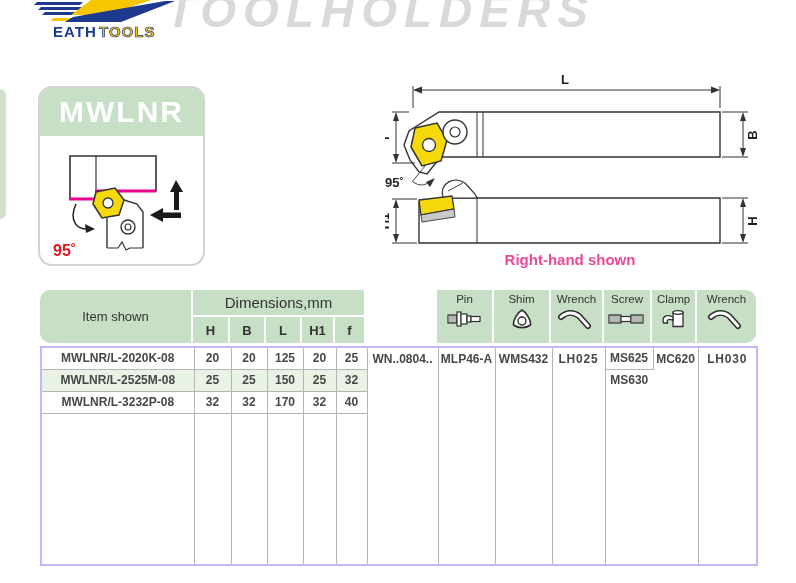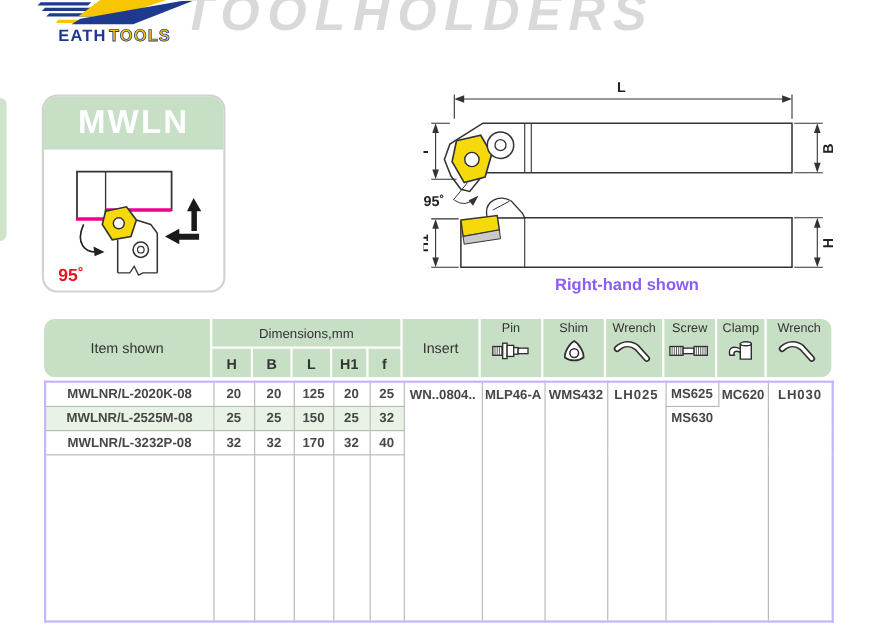--- a/index.html
+++ b/index.html
@@ -24,33 +24,33 @@
     border:2px solid #d2d2d2; border-radius:14px; background:#fff; overflow:hidden; }
   .card-header { height:48px; background:#c7dfc4; display:flex; align-items:center; justify-content:center; }
   .card-title { color:#fff; font-size:30px; font-weight:bold; letter-spacing:2px; }
   .card-body { position:relative; width:163px; height:128px; }
   .card-angle { position:absolute; left:13px; top:106px; color:#e8131d; font-size:16px; font-weight:bold; }
 
   
   .drawing { position:absolute; left:385px; top:70px; width:405px; height:205px; }
   .drawing svg { position:absolute; left:0; top:0; }
   .caption { position:absolute; left:75px; top:181px; width:220px; text-align:center;
-    font-size:15px; font-weight:600; color:#8b5cf6; }
+    font-size:15px; font-weight:600; color:#ec4899; }
 
   
   .spec-header {
     position:absolute; left:40px; top:290px; width:716px; height:53px;
     display:grid;
     grid-template-columns:151px 35px 34px 34px 31px 29px 69px 55px 55px 51px 46px 43px 1fr;
     grid-template-rows:25px 26px; gap:2px;
     background:#fff; border-radius:10px; overflow:hidden;
   }
   .hcell { background:#c7dfc4; color:#333; display:flex; align-items:center; justify-content:center; font-size:13px; }
   .h-item   { grid-column:1; grid-row:1/3; }
-  .h-dims   { grid-column:2/7; grid-row:1; font-size:12px; }
+  .h-dims   { grid-column:2/7; grid-row:1; font-size:15px; }
   .h-insert { grid-column:7; grid-row:1/3; }
   .h-dim    { grid-row:2; font-weight:bold; font-size:13px; }
   .h-d1{grid-column:2;} .h-d2{grid-column:3;} .h-d3{grid-column:4;} .h-d4{grid-column:5;} .h-d5{grid-column:6;}
   .h-acc { grid-row:1/3; flex-direction:column; justify-content:flex-start; padding-top:3px; }
   .h-a1{grid-column:8;} .h-a2{grid-column:9;} .h-a3{grid-column:10;} .h-a4{grid-column:11;} .h-a5{grid-column:12;} .h-a6{grid-column:13;}
   .h-acc .acc-label { font-size:11.5px; line-height:13px; }
   .h-acc svg { margin-top:2px; }
 
   
   .spec-table { position:absolute; left:40px; top:346px; width:716px;
@@ -88,21 +88,21 @@
     <text x="28" y="37" font-size="15" font-weight="bold" letter-spacing="1" fill="#1e3a8f">EATH</text>
     <text x="74" y="37" font-size="15" font-weight="bold" letter-spacing="1" fill="#f7c600" stroke="#1e3a8f" stroke-width="0.7">TOOLS</text>
   </svg>
 
   <div class="page-title">TOOLHOLDERS</div>
 
   <div class="left-strip"></div>
 
   <div class="card">
     <div class="card-header">
-      <span class="card-title">MWLN</span>
+      <span class="card-title">MWLNR</span>
     </div>
     <div class="card-body">
       <svg width="163" height="128" viewBox="0 0 163 128">
 
         <path d="M30,20 H116 V55 H56 V63 H30 Z" fill="#fff" stroke="#333" stroke-width="1.6"></path>
         <line x1="56" y1="20" x2="56" y2="55" stroke="#333" stroke-width="1.2"></line>
 
         <line x1="56" y1="55" x2="116" y2="55" stroke="#ec008c" stroke-width="3.2"></line>
         <line x1="29" y1="63" x2="57" y2="63" stroke="#ec008c" stroke-width="3.2"></line>
 
@@ -197,21 +197,20 @@
   </div>
 
   <div class="spec-header">
     <div class="hcell h-item">Item shown</div>
     <div class="hcell h-dims">Dimensions,mm</div>
     <div class="hcell h-dim h-d1">H</div>
     <div class="hcell h-dim h-d2">B</div>
     <div class="hcell h-dim h-d3">L</div>
     <div class="hcell h-dim h-d4">H1</div>
     <div class="hcell h-dim h-d5">f</div>
-    <div class="hcell h-insert">Insert</div>
 
     <div class="hcell h-acc h-a1">
       <span class="acc-label">Pin</span>
       <svg width="40" height="22" viewBox="0 0 40 22">
         <g fill="#fff" stroke="#2f2f2f" stroke-width="1.2">
           <rect x="3" y="7" width="9" height="8"></rect>
           <rect x="12" y="4" width="4" height="14"></rect>
           <rect x="16" y="6" width="6" height="10"></rect>
           <rect x="22" y="8" width="4" height="6"></rect>
           <rect x="26" y="8.5" width="9" height="5"></rect>

